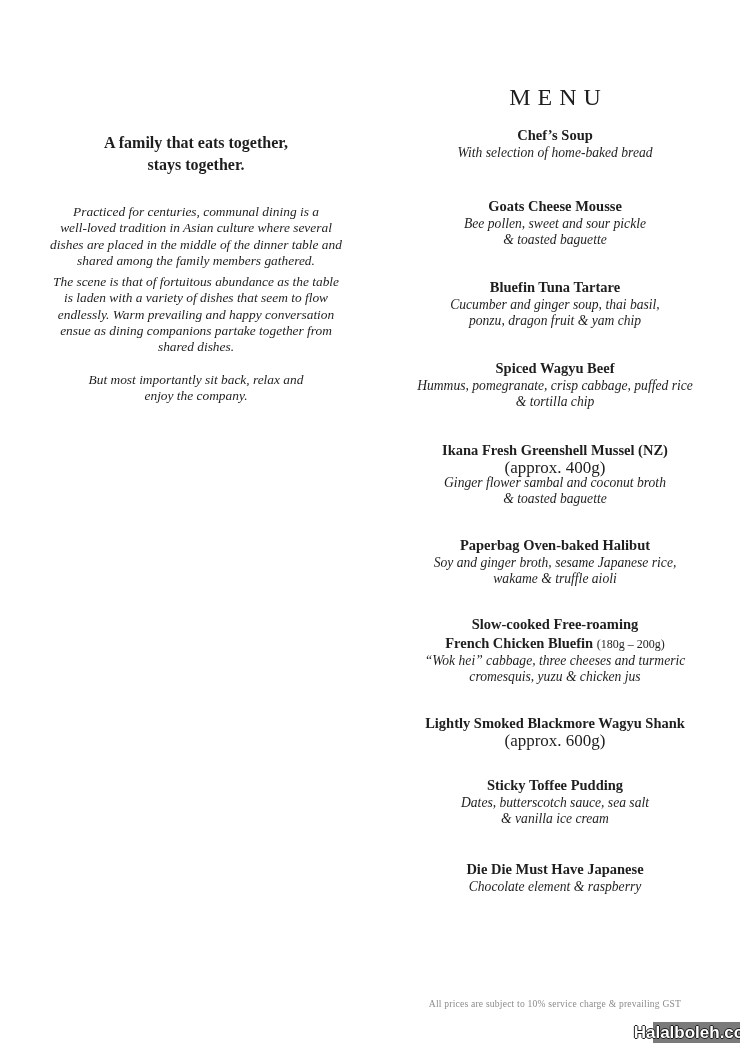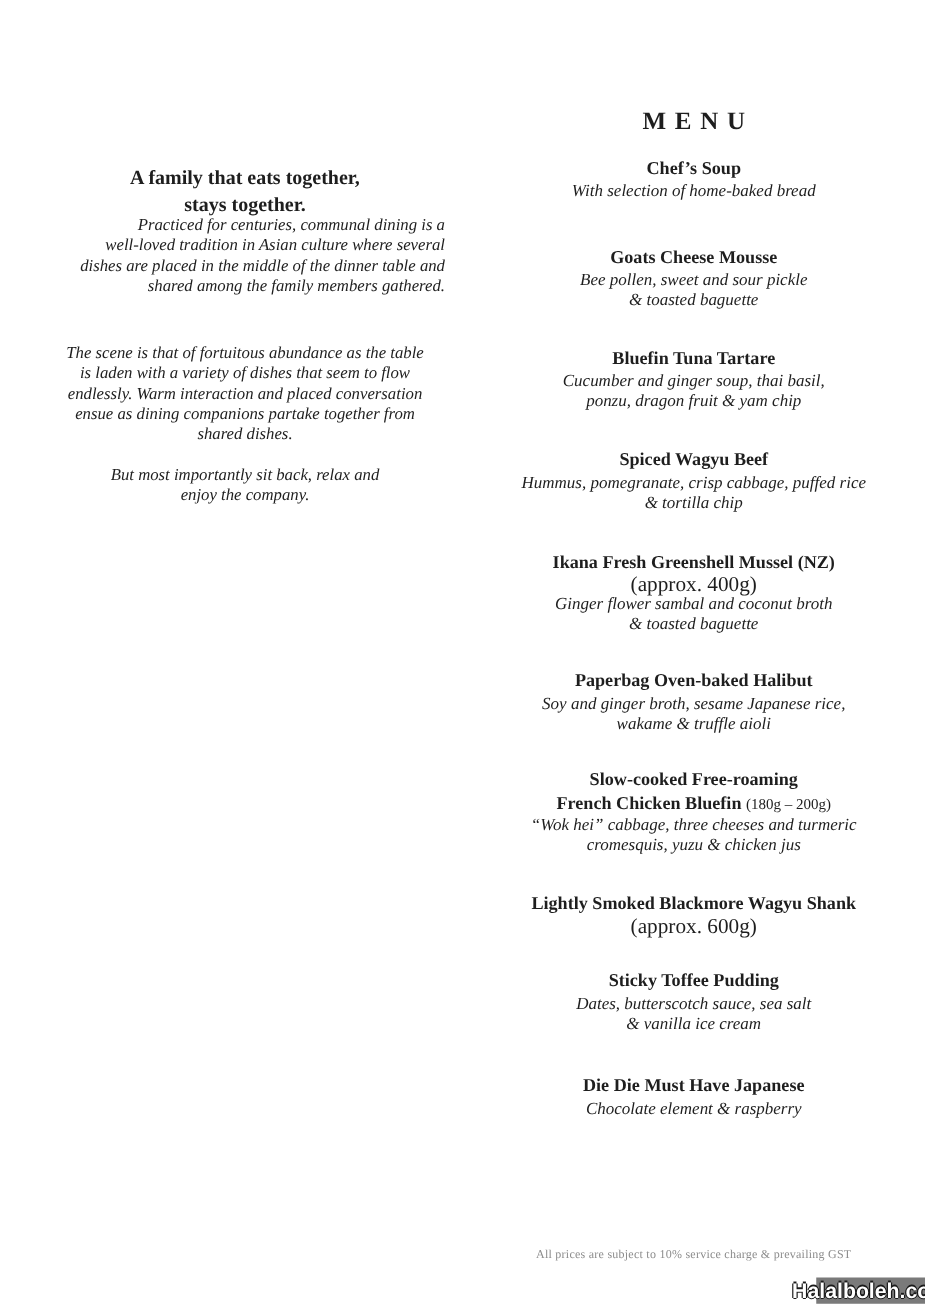--- a/index.html
+++ b/index.html
@@ -18,30 +18,30 @@
   .intro-heading {
     position: absolute; left: 36px; top: 132px; width: 320px;
     text-align: center; font-weight: bold;
     font-size: 16px; line-height: 22px;
   }
   .intro-p {
     position: absolute; left: 36px; width: 320px;
     text-align: center; font-style: italic;
     font-size: 13.4px; line-height: 16.3px;
   }
-  #intro-p1 { top: 172px; text-align: right; }
+  #intro-p1 { top: 204px; }
   #intro-p2 { top: 274px; }
   #intro-p3 { top: 372px; }
   .line { white-space: nowrap; }
 
   
   .menu-title {
     position: absolute; left: 400px; top: 82px; width: 310px;
     margin: 0; text-align: center;
-    font-size: 20px; font-weight: bold;
+    font-size: 24px; font-weight: normal;
     letter-spacing: 7px; text-indent: 7px; 
     line-height: 30px;
   }
   .menu-item {
     position: absolute; left: 400px; width: 310px; text-align: center;
   }
   .item-name  { font-weight: bold; font-size: 14.5px; line-height: 18.5px; }
   .size-note  { font-weight: normal; font-size: 12px; }
   .weight-note{ font-size: 17px; line-height: 15px; }
   .item-desc  { font-style: italic; font-size: 13.6px; line-height: 16px; }
@@ -105,21 +105,21 @@
   <div class="intro-p" id="intro-p1">
     <div class="line">Practiced for centuries, communal dining is a</div>
     <div class="line">well-loved tradition in Asian culture where several</div>
     <div class="line">dishes are placed in the middle of the dinner table and</div>
     <div class="line">shared among the family members gathered.</div>
   </div>
 
   <div class="intro-p" id="intro-p2">
     <div class="line">The scene is that of fortuitous abundance as the table</div>
     <div class="line">is laden with a variety of dishes that seem to flow</div>
-    <div class="line">endlessly. Warm interaction and placed conversation</div>
+    <div class="line">endlessly. Warm prevailing and happy conversation</div>
     <div class="line">ensue as dining companions partake together from</div>
     <div class="line">shared dishes.</div>
   </div>
 
   <div class="intro-p" id="intro-p3">
     <div class="line">But most importantly sit back, relax and</div>
     <div class="line">enjoy the company.</div>
   </div>
 
   <h1 class="menu-title">MENU</h1>

